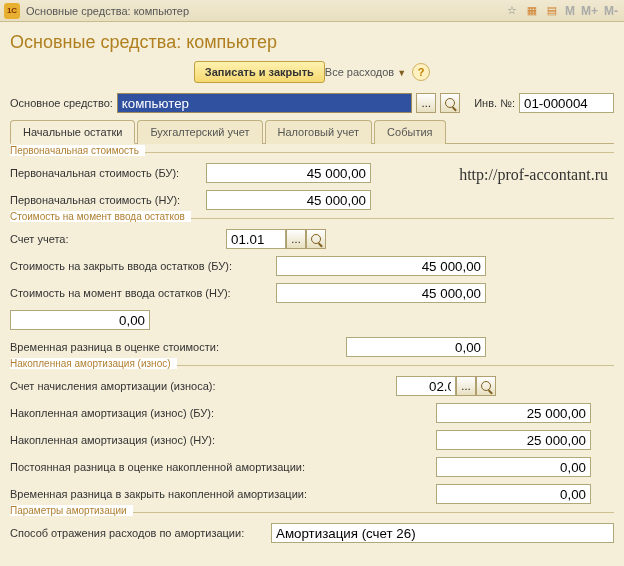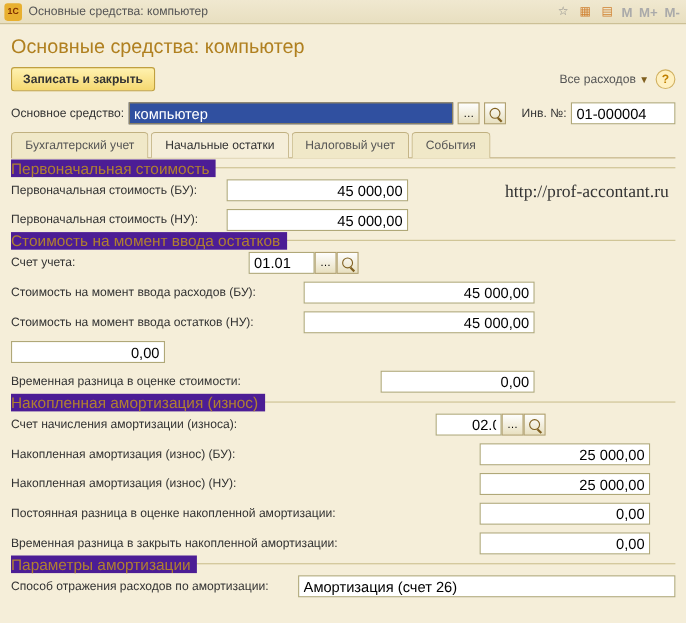--- a/index.html
+++ b/index.html
@@ -44,21 +44,21 @@
     padding: 6px 10px 10px 10px;
   }
   .page-title {
     color: #b08020;
     font-size: 18px;
     margin: 4px 0 8px 0;
   }
   .toolbar-row {
     display: flex;
     align-items: center;
-    justify-content: space-between;
+    justify-content: center;
     margin-bottom: 10px;
   }
   .btn-primary {
     background: linear-gradient(#fff2b0, #f5d870);
     border: 1px solid #c0a040;
     border-radius: 3px;
     padding: 4px 10px;
     font-size: 11px;
     font-weight: bold;
     color: #333;
@@ -132,24 +132,24 @@
   .group {
     position: relative;
     border-top: 1px solid #ccc090;
     margin-top: 8px;
     padding-top: 10px;
   }
   .group-title {
     position: absolute;
     top: -8px;
     left: 0;
-    background: #4c1d95;
+    background: #ffffff;
     padding-right: 6px;
     color: #b08030;
-    font-size: 14px;
+    font-size: 10px;
   }
   .field-row {
     display: flex;
     align-items: center;
     margin-bottom: 7px;
   }
   .field-row .lbl { width: auto; margin-right: 6px; }
   .watermark {
     position: absolute;
     right: 16px;
@@ -212,22 +212,22 @@
     <div class="btn-search">
         <div class="magnify"></div>
       </div>
     <div class="inv-group" style="margin-left:10px">
       <span class="lbl">Инв. №:</span>
       <input class="input-txt left" style="width: 95px;" value="01-000004">
     </div>
   </div>
 
   <div class="tabs">
+    <div class="tab active">Начальные остатки</div>
     <div class="tab">Бухгалтерский учет</div>
-    <div class="tab active">Начальные остатки</div>
     <div class="tab">Налоговый учет</div>
     <div class="tab">События</div>
   </div>
 
   <div class="group">
     <div class="group-title">Первоначальная стоимость</div>
     <div class="field-row">
       <span class="lbl" style="width:190px">Первоначальная стоимость (БУ):</span>
       <input class="input-txt" style="width: 165px;" value="45 000,00">
     </div>
@@ -241,21 +241,21 @@
     <div class="group-title">Стоимость на момент ввода остатков</div>
     <div class="field-row">
       <span class="lbl" style="width:210px">Счет учета:</span>
       <input class="input-txt left" style="width: 60px;" value="01.01">
       <div class="btn-pick">…</div>
       <div class="btn-search">
           <div class="magnify"></div>
         </div>
     </div>
     <div class="field-row">
-      <span class="lbl" style="width:260px">Стоимость на момент ввода расходов (БУ):</span>
+      <span class="lbl" style="width:260px">Стоимость на закрыть ввода остатков (БУ):</span>
       <input class="input-txt" style="width: 210px;" value="45 000,00">
     </div>
     <div class="field-row">
       <span class="lbl" style="width:260px">Стоимость на момент ввода остатков (НУ):</span>
       <input class="input-txt" style="width: 210px;" value="45 000,00">
     </div>
     <div class="field-row">
       <input class="input-txt" style="width: 140px;" value="0,00">
     </div>
     <div class="field-row">

